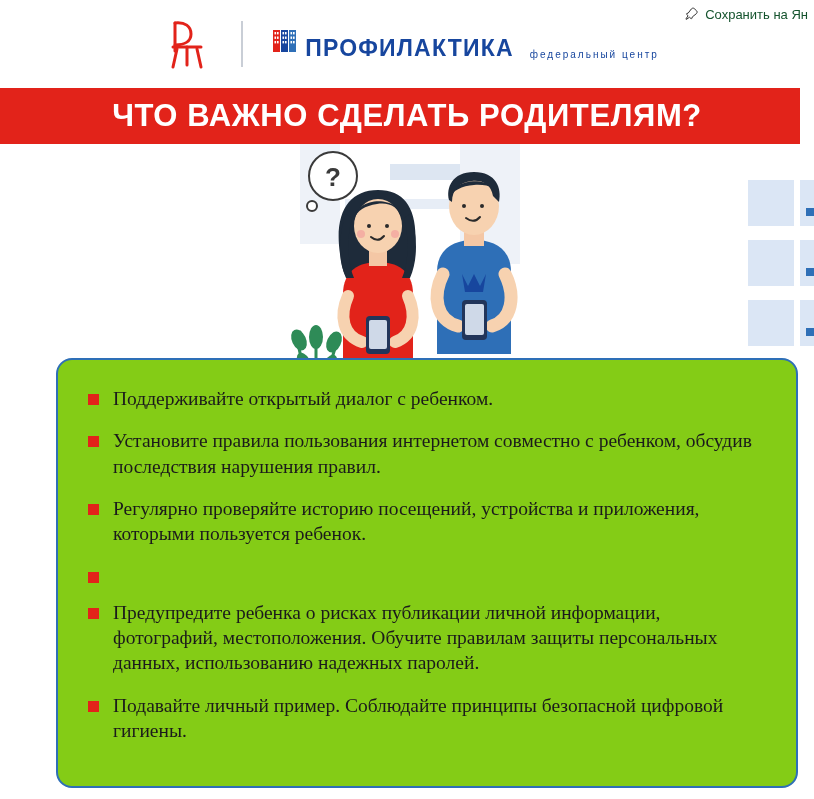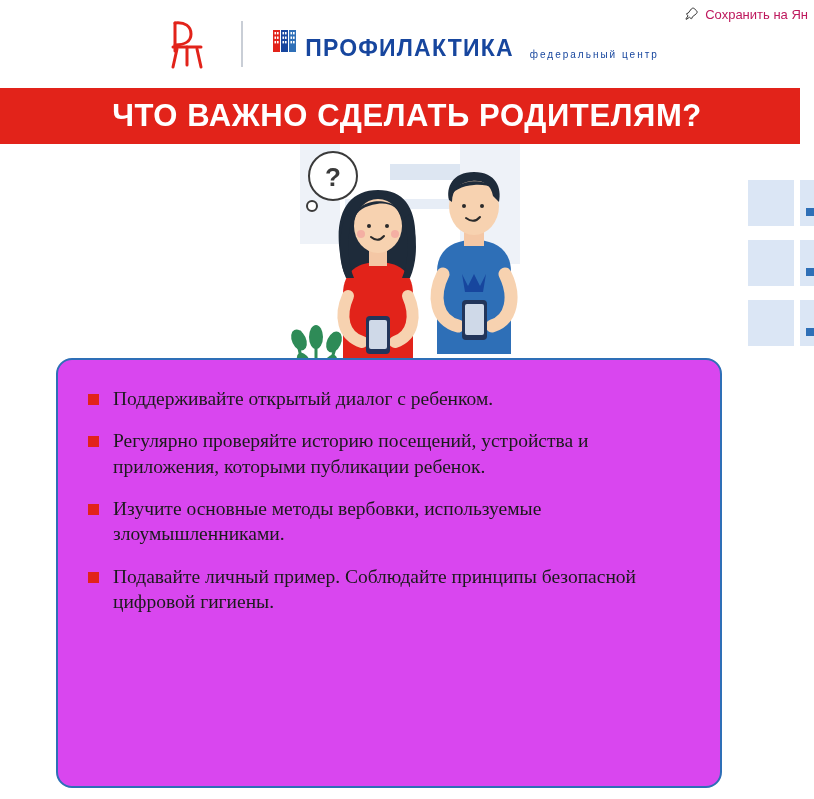--- a/index.html
+++ b/index.html
@@ -21,21 +21,21 @@
     top: 0;
     right: 0;
     height: 24px;
     display: flex;
     align-items: center;
     gap: 6px;
     padding: 2px 6px 2px 10px;
     background: rgba(255,255,255,0.92);
     border-bottom-left-radius: 4px;
     font-size: 13px;
-    color: #be185d;
+    color: #14532d;
     z-index: 40;
     white-space: nowrap;
   }
   .save-bar .pin-icon svg { display: block; }
 
   
   .logo-row {
     position: relative;
     height: 88px;
     display: flex;
@@ -115,23 +115,23 @@
     background: #ffffff;
     overflow: hidden;
   }
   .illo-svg { position: absolute; left: 0; top: 0; }
 
   
   .card {
     position: absolute;
     left: 56px;
     top: 358px;
-    width: 666px;
+    width: 742px;
     height: 430px;
-    background: #d946ef;
+    background: #84cc16;
     border: 2px solid #2e6fb7;
     border-radius: 16px;
     box-sizing: border-box;
     padding: 26px 30px 10px 30px;
     z-index: 20;
   }
   ul.tips {
     list-style: none;
     margin: 0;
     padding: 0;
@@ -322,24 +322,31 @@
 </div>
 
 <div class="card">
   <ul class="tips">
     <li>
       <span class="bullet"></span>
       <span class="tip-text">Поддерживайте открытый диалог с ребенком.</span>
     </li>
     <li>
       <span class="bullet"></span>
-      <span class="tip-text">Регулярно проверяйте историю посещений, устройства и приложения, которыми публикации ребенок.</span>
-    </li>
-    <li>
-      <span class="bullet"></span>
-      <span class="tip-text">Изучите основные методы вербовки, используемые злоумышленниками.</span>
+      <span class="tip-text">Установите правила пользования интернетом совместно с ребенком, обсудив последствия нарушения правил.</span>
+    </li>
+    <li>
+      <span class="bullet"></span>
+      <span class="tip-text">Регулярно проверяйте историю посещений, устройства и приложения, которыми пользуется ребенок.</span>
+    </li>
+    <li>
+      <span class="bullet"></span>
+    </li>
+    <li>
+      <span class="bullet"></span>
+      <span class="tip-text">Предупредите ребенка о рисках публикации личной информации, фотографий, местоположения. Обучите правилам защиты персональных данных, использованию надежных паролей.</span>
     </li>
     <li>
       <span class="bullet"></span>
       <span class="tip-text">Подавайте личный пример. Соблюдайте принципы безопасной цифровой гигиены.</span>
     </li>
   </ul>
 </div>
 
 </body></html>

